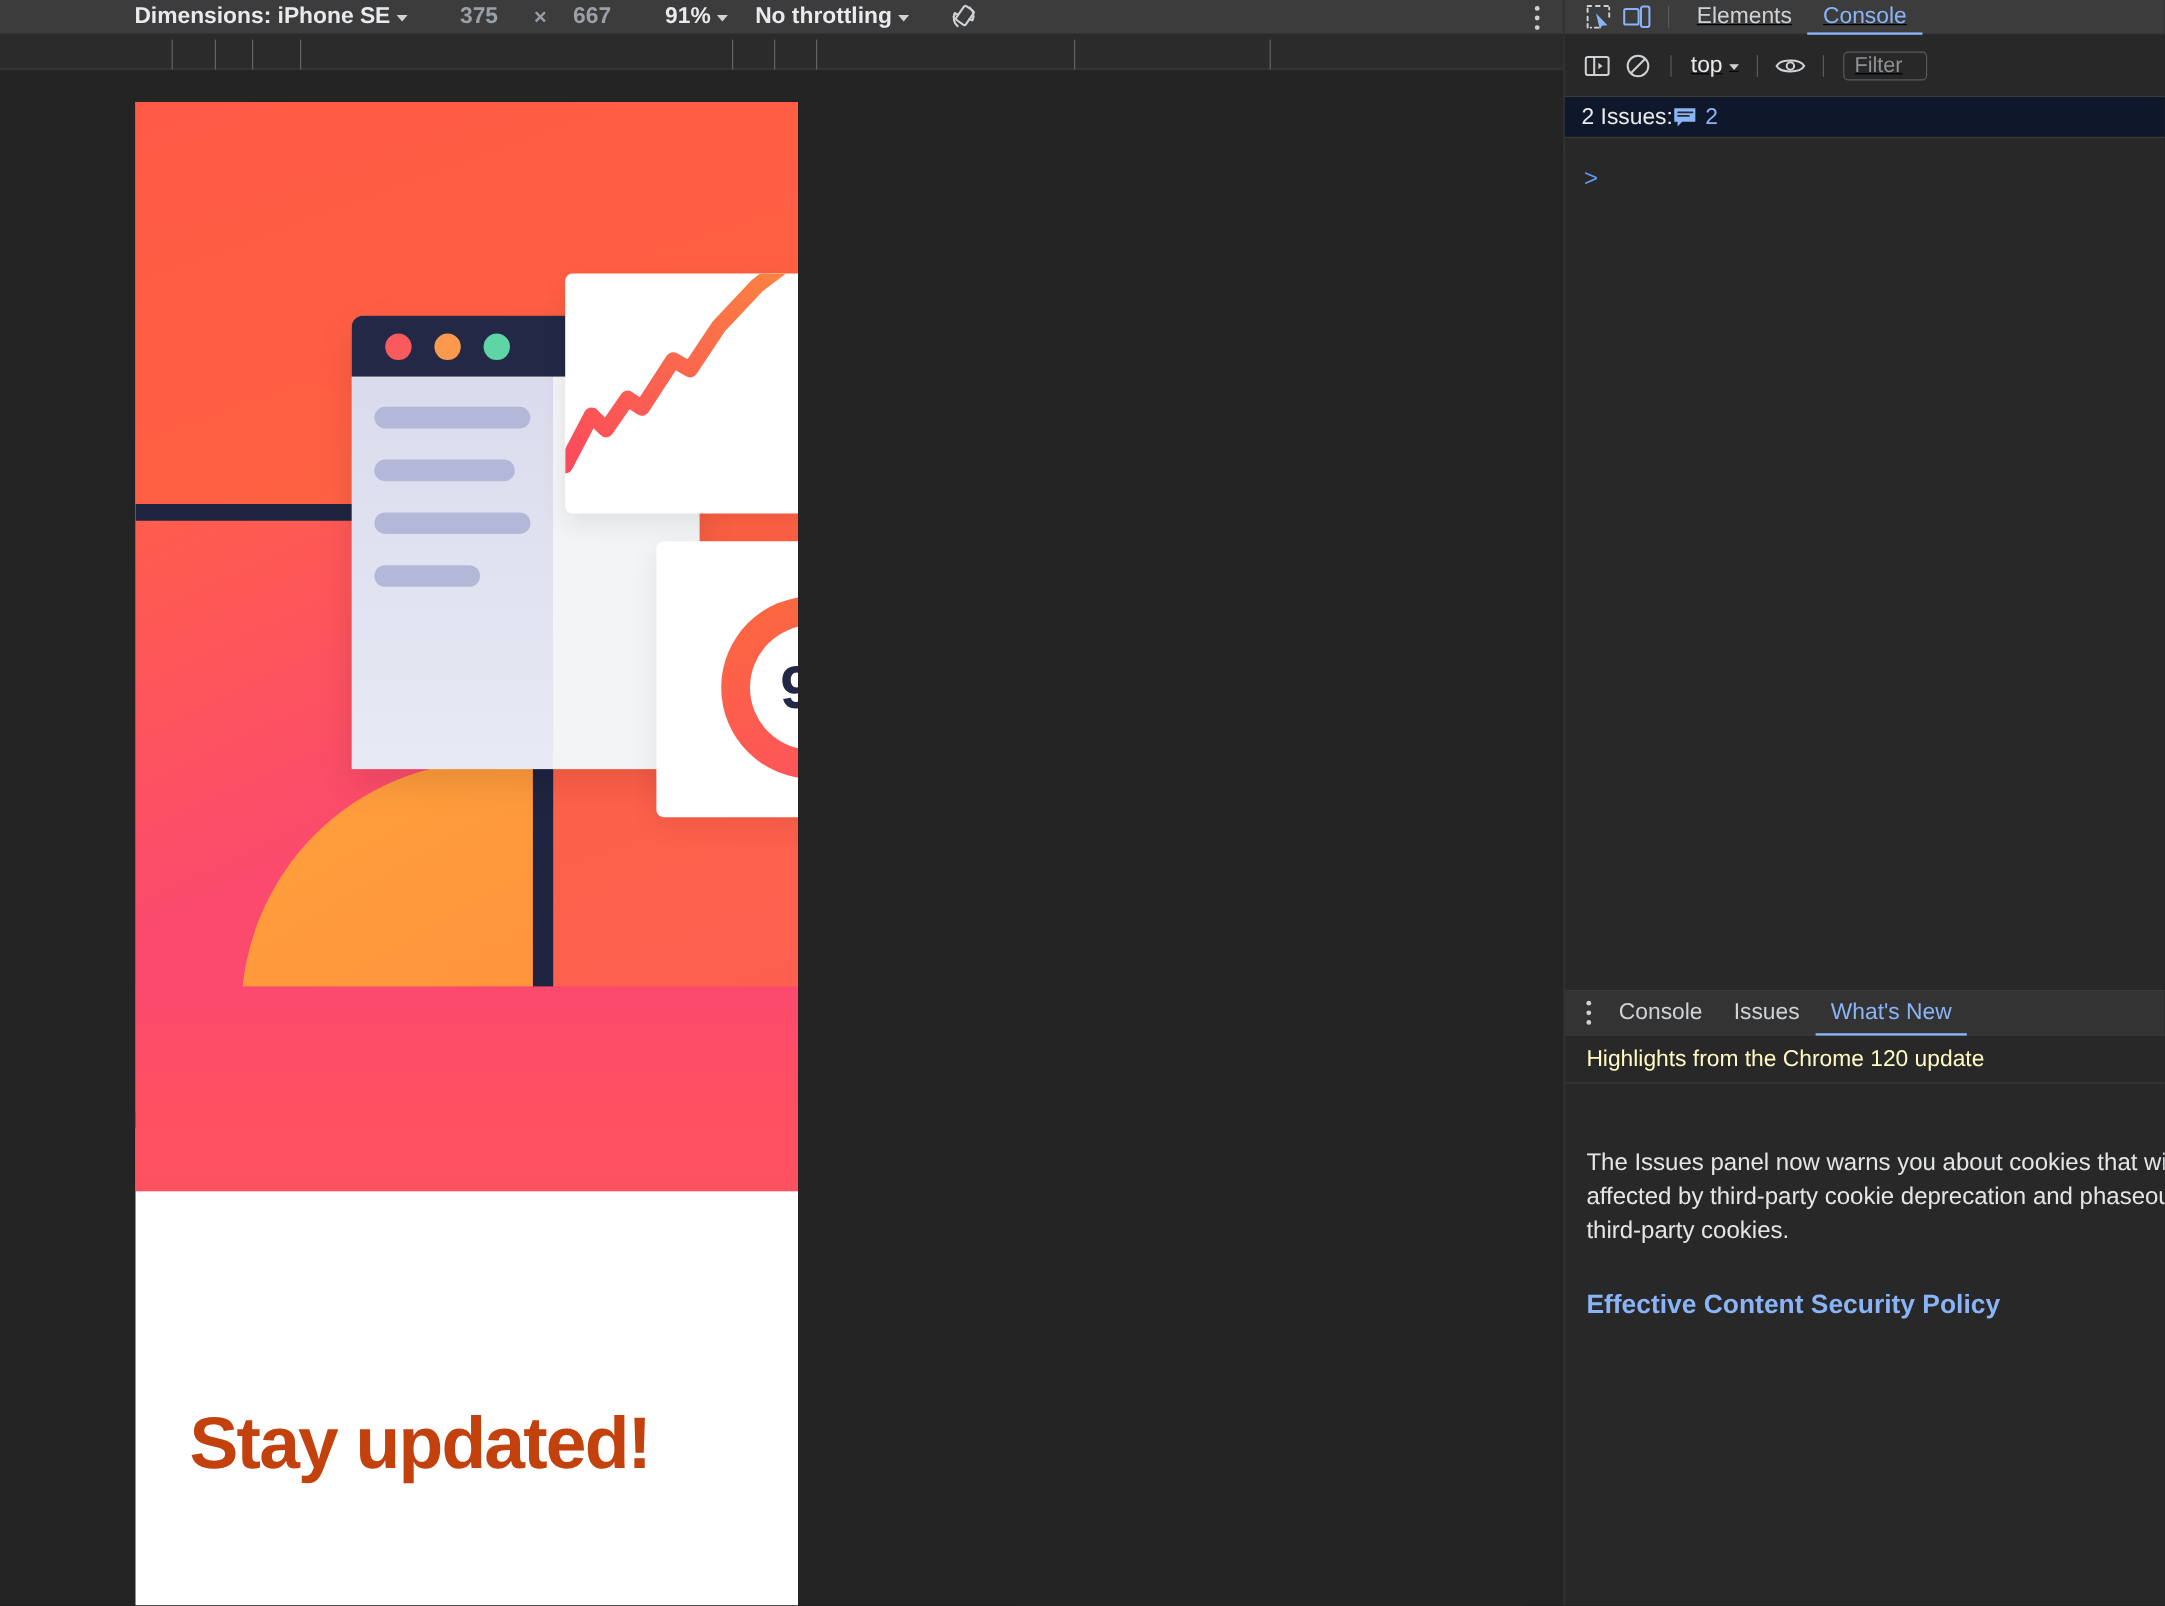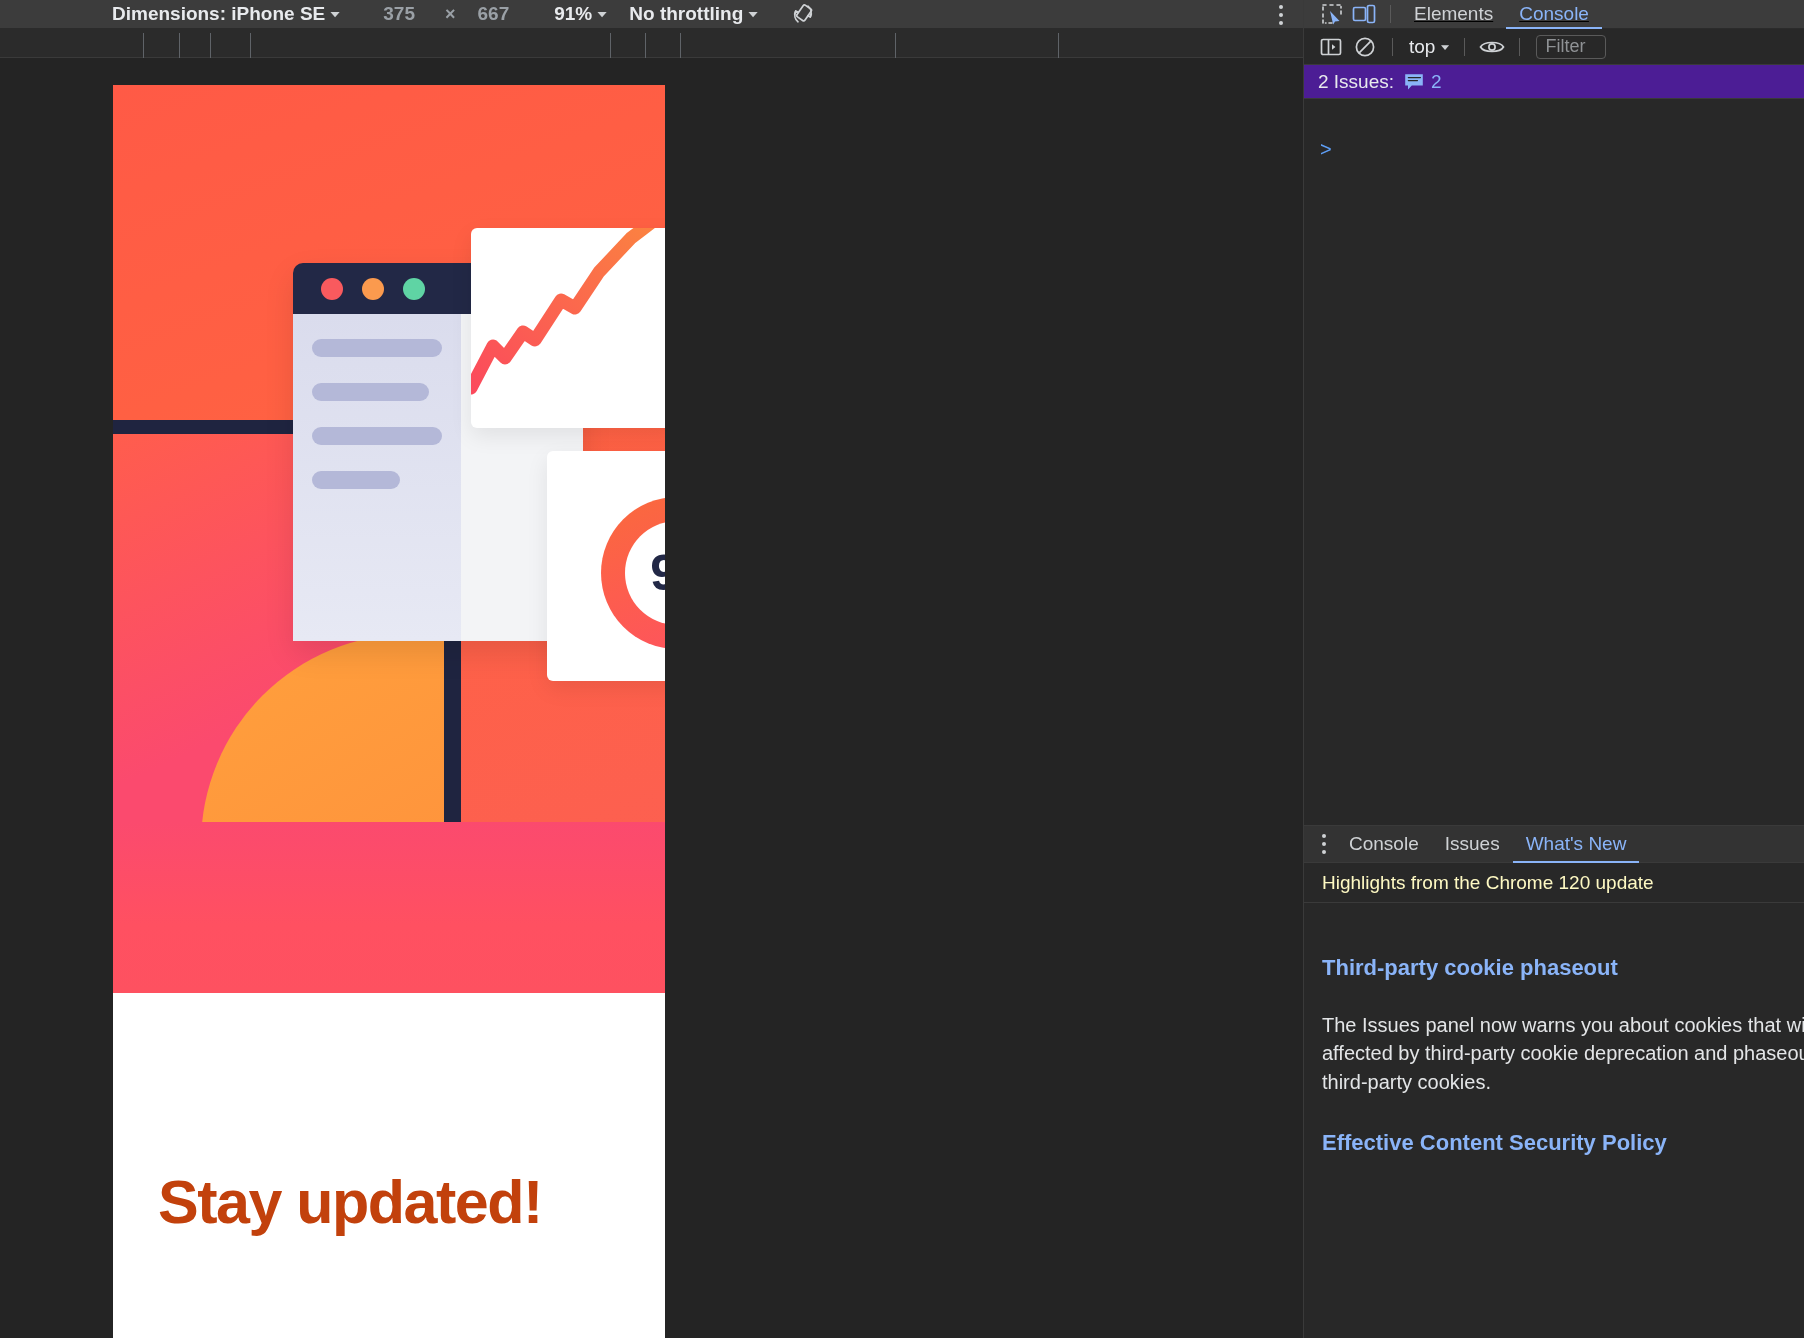--- a/index.html
+++ b/index.html
@@ -288,26 +288,27 @@
   .maintab.active { color: #8ab4f8; }
   .maintab.active::after {
     content: "";
     position: absolute;
     left: 0; right: 0; bottom: 0;
     height: 2px; background: #8ab4f8;
   }
 
   
   #console-toolbar {
-    height: 36px;
+    height: 52px;
     background: #282828;
     display: flex;
     align-items: center;
     padding-left: 10px;
     border-bottom: 1px solid #3a3a3a;
+    text-decoration: underline;
   }
   .ct-btn {
     width: 34px; height: 28px;
     display: flex; align-items: center; justify-content: center;
   }
   #ctx-select {
     display: flex; align-items: center;
     color: #e8eaed; font-size: 19px;
     padding: 0 6px;
   }
@@ -319,26 +320,25 @@
     padding: 0 8px;
     display: flex; align-items: center;
     color: #8f9295;
     font-size: 18px;
     min-width: 70px;
   }
 
   
   #issues-bar {
     height: 34px;
-    background: #4c1d95;
+    background: #0f172a;
     display: flex; align-items: center;
     padding-left: 14px;
     color: #e8eaed;
     font-size: 19px;
-    gap: 10px;
     border-bottom: 1px solid #3a3a3a;
   }
   #issues-count-badge { display: flex; align-items: center; gap: 7px; color: #8ab4f8; }
 
   
   #console-log {
     position: absolute;
     left: 0; top: 133px;
     right: 0;
     height: 692px;
@@ -595,19 +595,18 @@
             <i></i>
             <i></i>
             <i></i>
           </span>
         <div class="dtab">Console</div>
         <div class="dtab">Issues</div>
         <div class="dtab active">What's New</div>
       </div>
       <div id="whatsnew-subtitle">Highlights from the Chrome 120 update</div>
       <div id="whatsnew-body">
-        <div class="wn-h">Third-party cookie phaseout</div>
         <div class="wn-p">The Issues panel now warns you about cookies that will be affected by third-party cookie deprecation and phaseout of third-party cookies.</div>
         <div class="wn-h">Effective Content Security Policy</div>
       </div>
     </div>
   </div>
 </div>
 
 </body></html>

